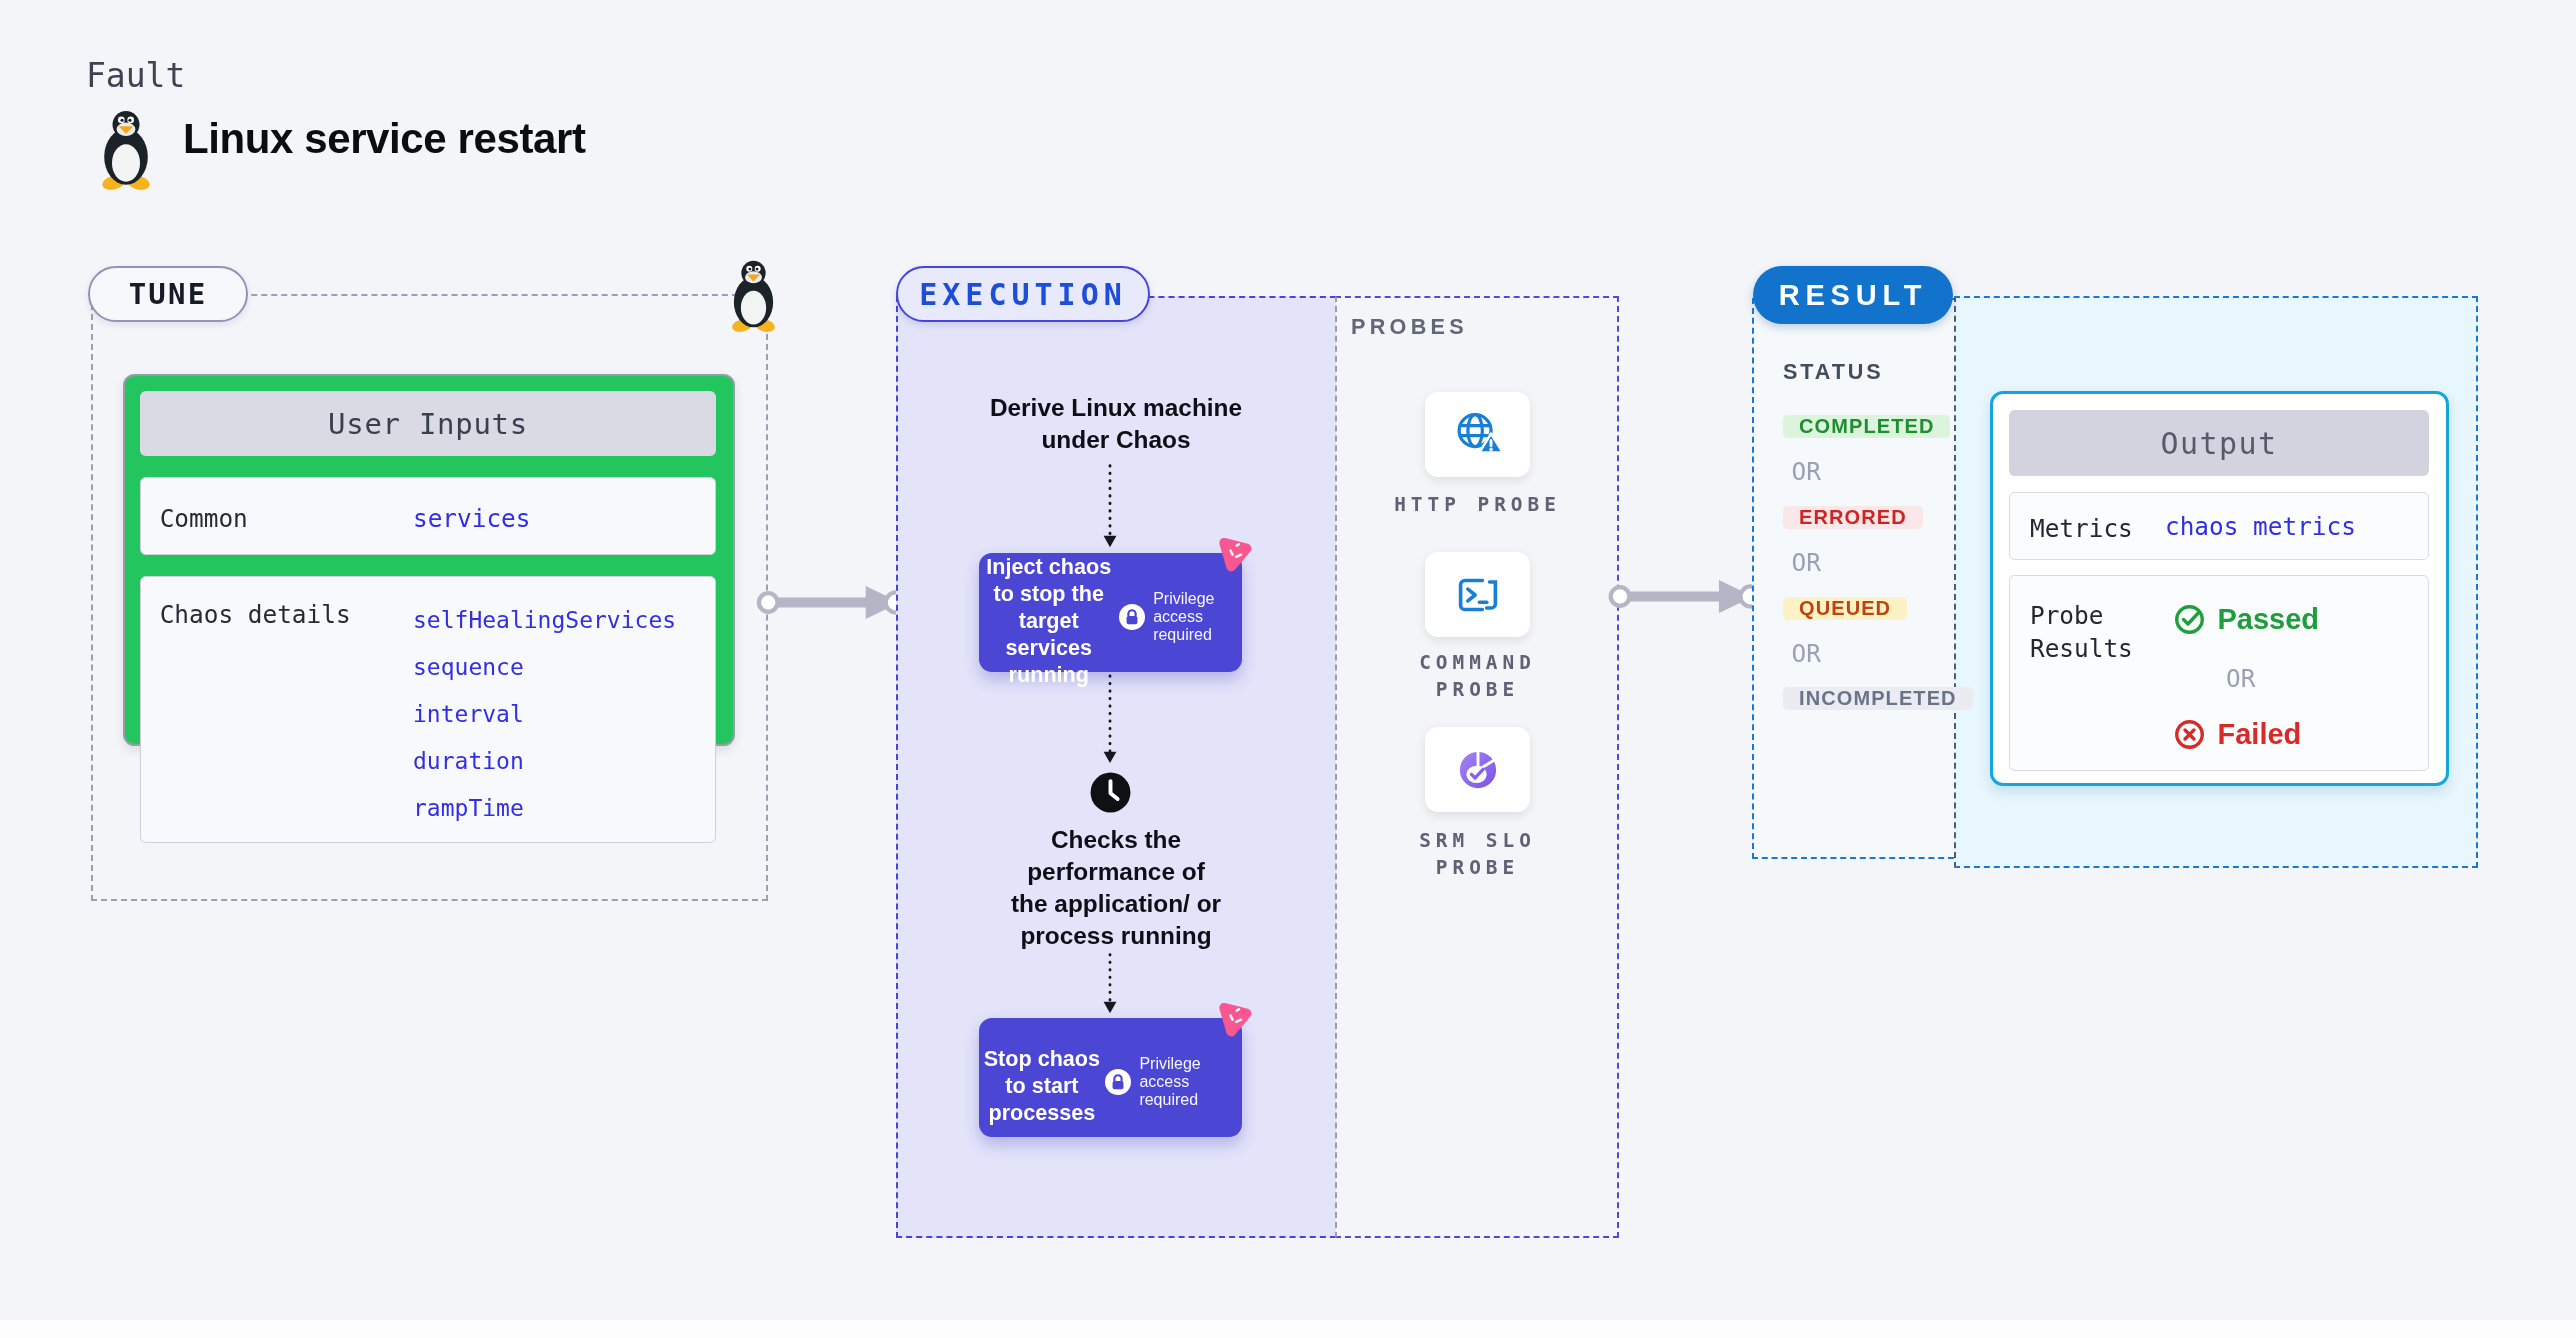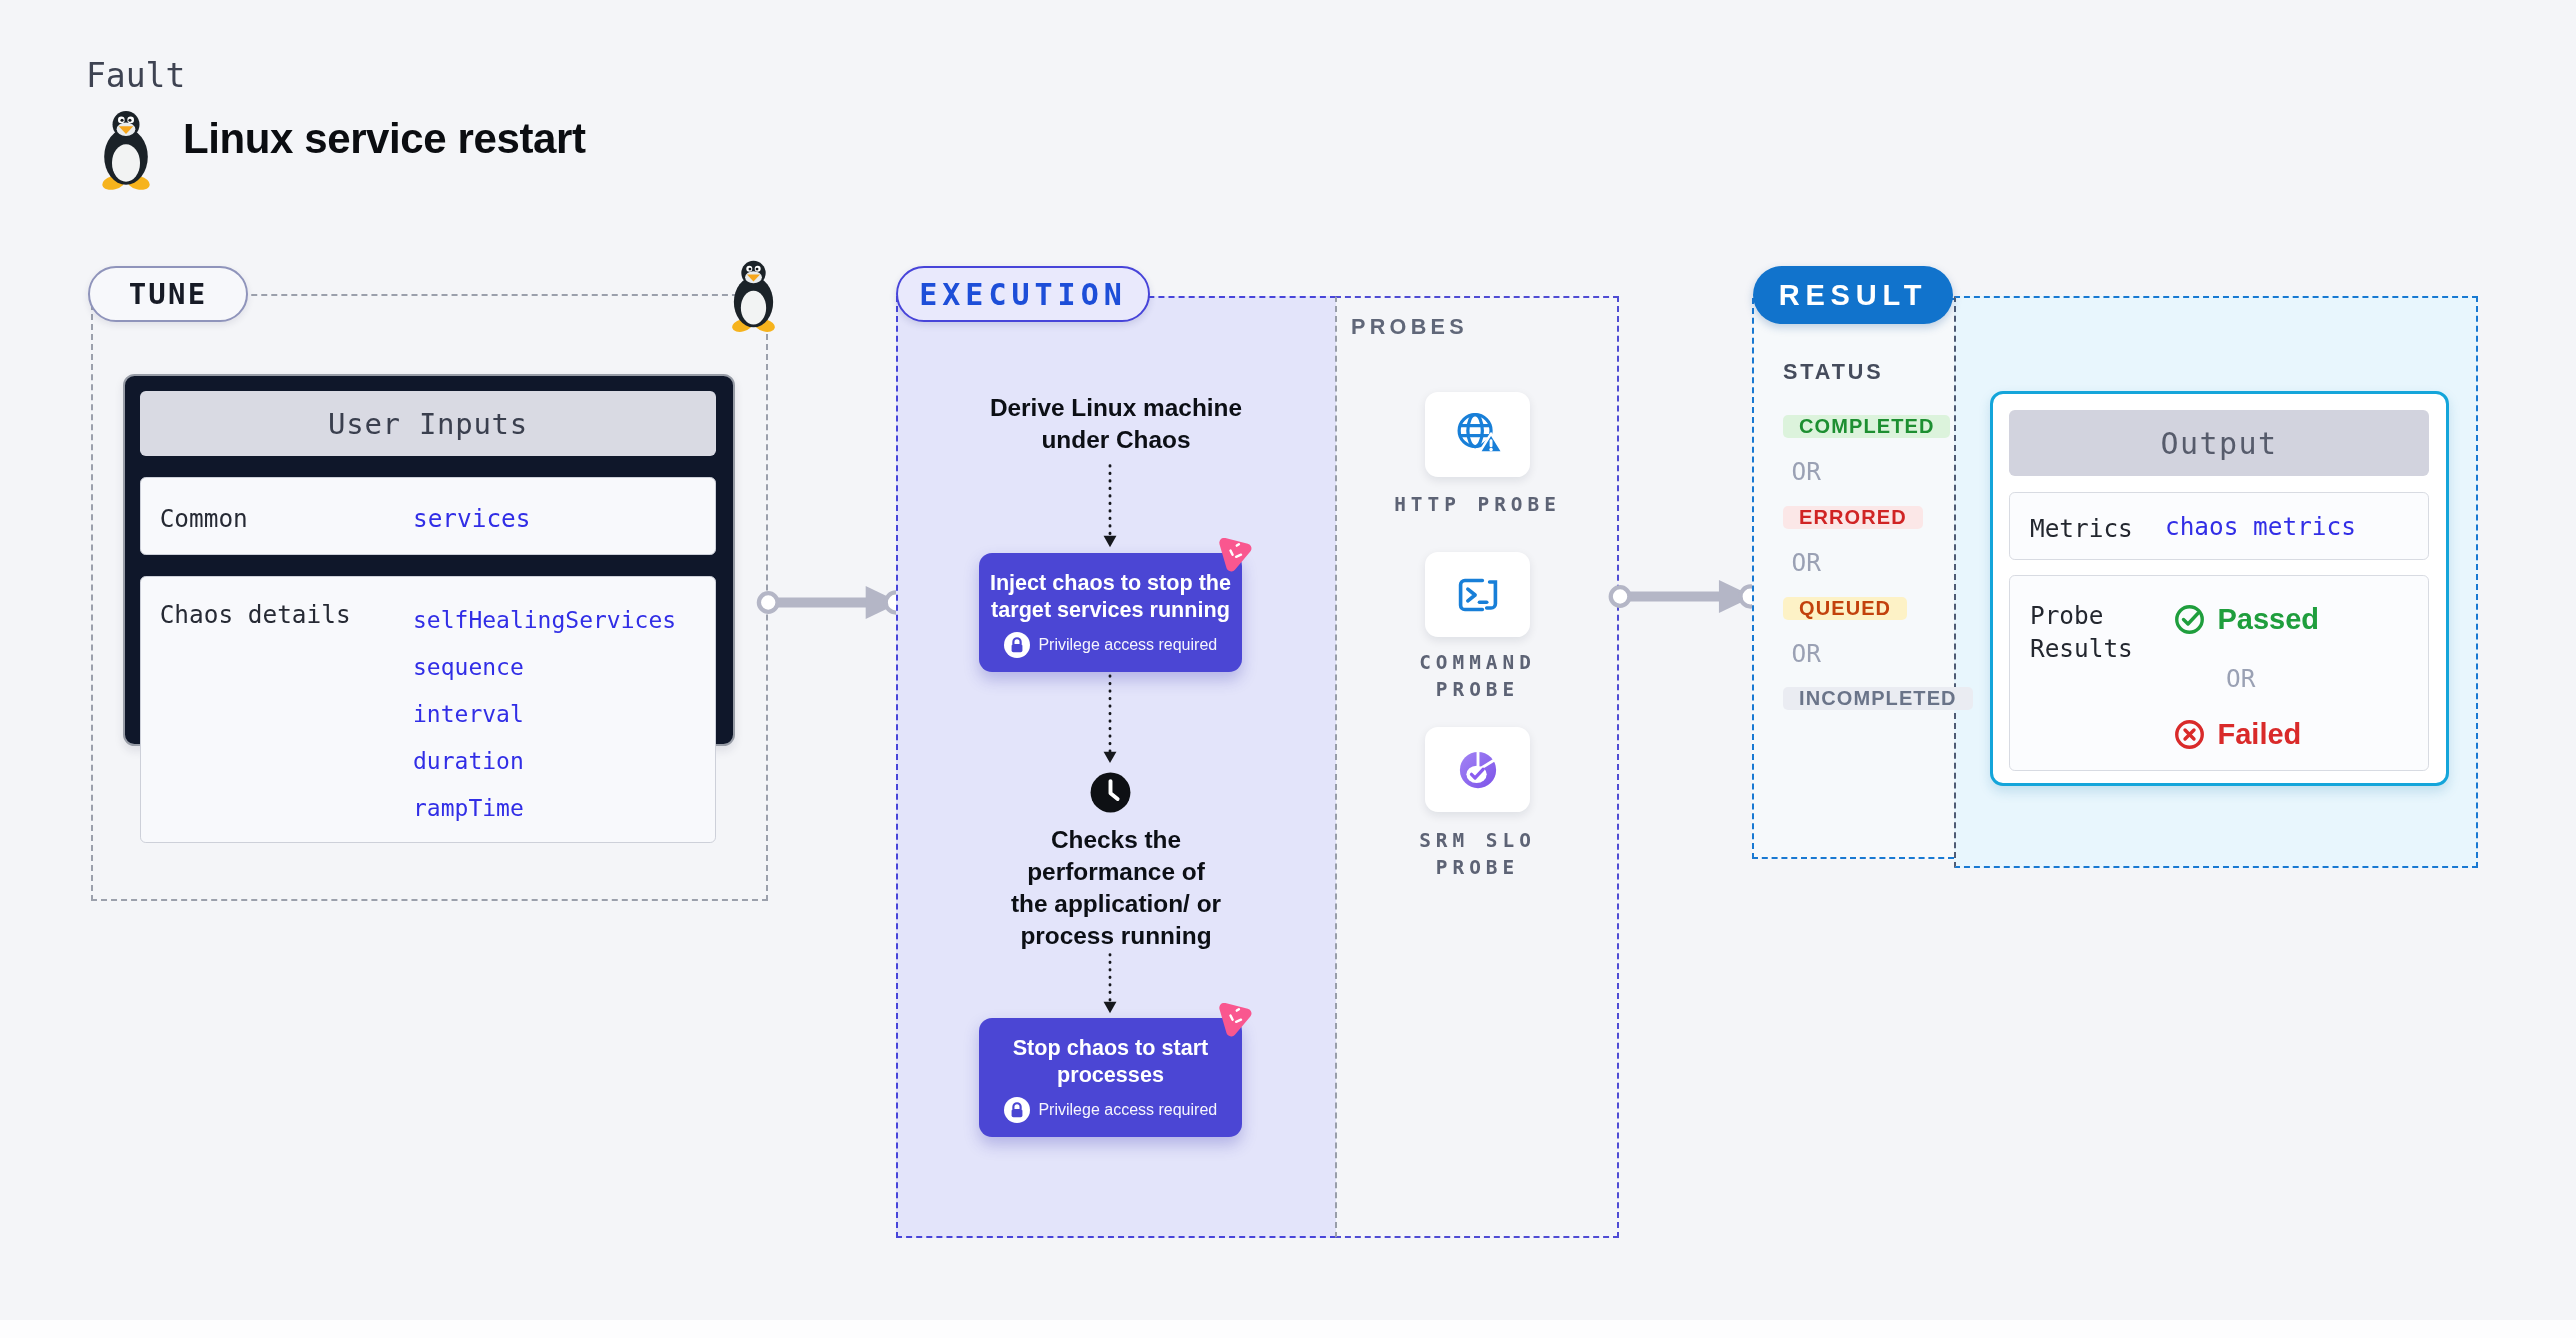--- a/index.html
+++ b/index.html
@@ -21,21 +21,21 @@
   
   .tune-box { left:91px; top:294px; width:677px; height:607px; border:2.2px dashed #9ba0ac; }
   .tune-pill {
     left:88px; top:266px; width:160px; height:56px; border-radius:32px;
     background:#f7f8fb; border:2.9px solid #8f94bb; color:#171b26;
     font-size:29px; font-weight:700; letter-spacing:2.2px;
     display:flex; align-items:center; justify-content:center;
     box-shadow:0 2.9px 7.2px rgba(40,44,80,.10);
   }
   .ui-card {
-    left:123px; top:374px; width:612px; height:372px; background:#0f172a;
+    left:123px; top:374px; width:612px; height:372px; background:#22c55e;
     border:2.2px solid #979ca6; border-radius:11.5px;
     box-shadow:0 4.3px 10px rgba(30,34,60,.10);
   }
   .ui-header {
     left:15px; top:15px; width:576px; height:65px; background:#d9dae3; border-radius:5.8px;
     display:flex; align-items:center; justify-content:center;
     font-size:29px; font-weight:500; color:#3a3f4e; letter-spacing:0.7px;
   }
   .ui-row {
     left:15px; width:576px; background:#f8f9fc; border:1.4px solid #cdd0d9; border-radius:5.8px;
@@ -65,21 +65,21 @@
     font-size:30px; font-weight:700; letter-spacing:5px;
     display:flex; align-items:center; justify-content:center;
     box-shadow:0 2.9px 7.2px rgba(40,44,120,.15);
   }
   .step-text { text-align:center; font-weight:700; color:#0c0f15; font-size:24.4px; line-height:32px; }
   .step1 { left:896px; top:392px; width:440px; }
   .step2 { left:896px; top:824px; width:440px; }
   .chaos-card {
     left:979px; width:263px; height:119px; background:#4b46d4; border-radius:13px;
     box-shadow:0 7.2px 14.4px rgba(60,56,180,.28);
-    display:flex; flex-direction:column; align-items:center;
+    display:flex; flex-direction:row; align-items:center;
   }
   .card-1 { top:553px; }
   .card-2 { top:1018px; }
   .chaos-card-title { margin-top:16px; color:#fff; font-size:21.6px; font-weight:700; line-height:27px; text-align:center; }
   .priv-row { margin-top:8.6px; display:flex; align-items:center; gap:8.6px; }
   .priv-circle { width:26px; height:26px; border-radius:50%; background:#fff; display:flex; align-items:center; justify-content:center; }
   .priv-text { color:rgba(255,255,255,.95); font-size:16px; font-weight:500; }
   .pink-badge { width:42px; height:42px; }
   .pink-1 { left:1213px; top:533px; }
   .pink-2 { left:1213px; top:998px; }

